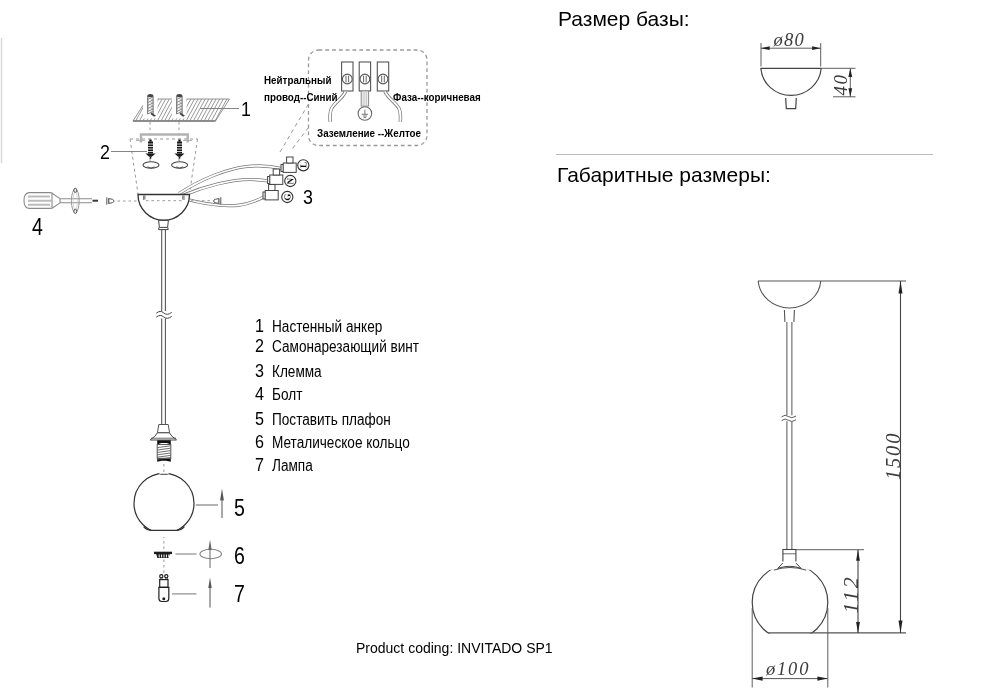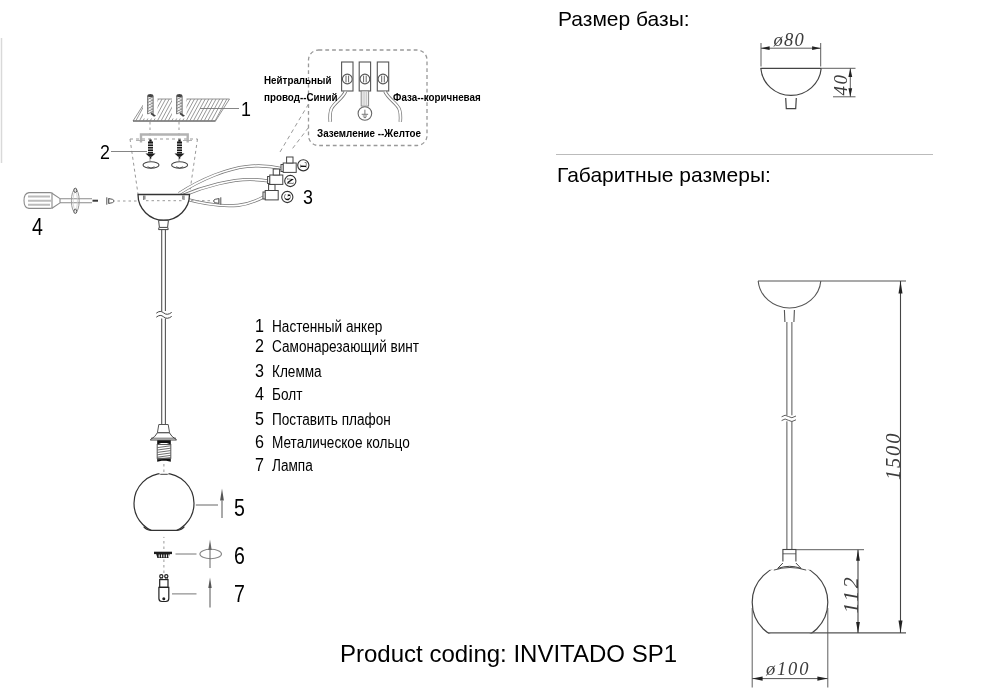--- a/index.html
+++ b/index.html
@@ -303,21 +303,21 @@
 <text x="847" y="95.5" font-size="19" transform="rotate(-90 847 95.5)" letter-spacing="1.6">40</text>
 <text x="899.5" y="480" font-size="20.5" transform="rotate(-90 899.5 480)" letter-spacing="1.8">1500</text>
 <text x="857.5" y="613.5" font-size="22" transform="rotate(-90 857.5 613.5)" letter-spacing="2.5">112</text>
 <text x="766" y="675" font-size="18.5" letter-spacing="1.8">ø100</text>
 </g>
 
 </svg>
 
 <div class="t big" style="left:558px;top:6.5px;">Размер базы:</div>
 <div class="t big" style="left:557px;top:163px;">Габаритные размеры:</div>
-<div class="t" style="left:340px;top:639.5px;font-size:24px;">Product coding: INVITADO SP1</div>
+<div class="t" style="left:356px;top:639.5px;font-size:14px;">Product coding: INVITADO SP1</div>
 
 <div class="t wl" style="left:264px;top:72.2px;">Нейтральный<br>провод--Синий</div>
 <div class="t wl" style="left:392.8px;top:89px;">Фаза--коричневая</div>
 <div class="t wl" style="left:317px;top:124.5px;">Заземление --Желтое</div>
 
 <div class="t num" style="left:241px;top:97px;font-size:21px;">1</div>
 <div class="t num" style="left:100px;top:139.8px;font-size:21px;">2</div>
 <div class="t num" style="left:302.5px;top:184.8px;font-size:21px;">3</div>
 <div class="t num" style="left:31.5px;top:214.4px;">4</div>
 <div class="t num" style="left:234px;top:494.6px;">5</div>

